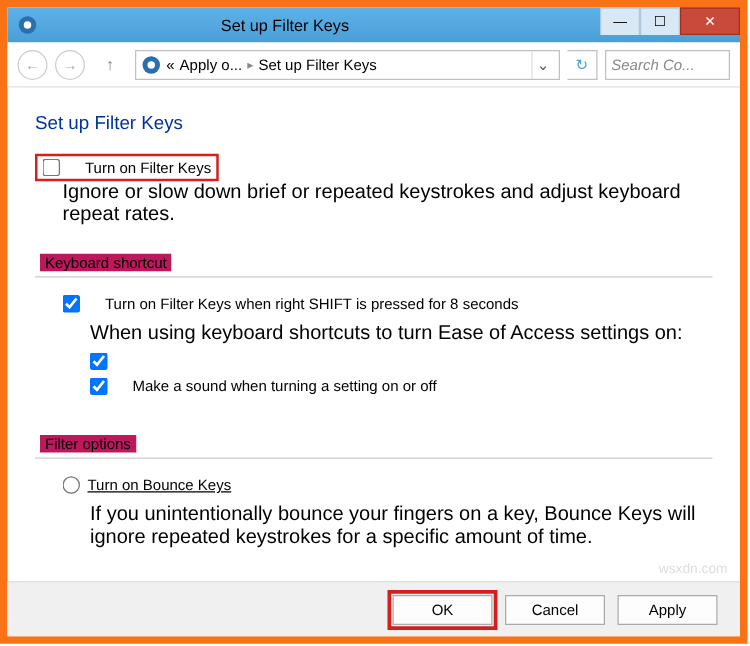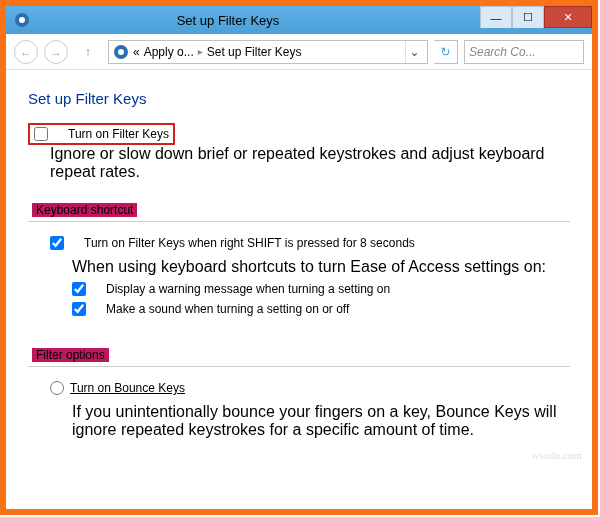--- a/index.html
+++ b/index.html
@@ -12,38 +12,38 @@
 .winbtn { width: 32px; height: 22px; display: flex; align-items: center; justify-content: center; font-size: 11px; margin-top: 0; }
 .winbtn.min, .winbtn.max { background: #d8e8f4; border: 1px solid #b0c8dc; border-bottom: none; }
 .winbtn.close { background: #c94a3b; color: #fff; border: 1px solid #a03020; width: 48px; }
 .navbar { height: 36px; border-bottom: 1px solid #e0e0e0; display: flex; align-items: center; padding: 0 8px; gap: 6px; background: #fff; }
 .navcircle { width: 24px; height: 24px; border: 1px solid #ccc; border-radius: 50%; display: flex; align-items: center; justify-content: center; color: #aaa; font-size: 12px; }
 .navup { width: 20px; height: 20px; display: flex; align-items: center; justify-content: center; color: #888; font-size: 13px; margin: 0 4px; }
 .addrbar { flex: 1; height: 24px; border: 1px solid #c0c0c0; display: flex; align-items: center; padding: 0 4px; gap: 4px; font-size: 12px; }
 .addrbar .sep { color: #888; font-size: 10px; }
 .addrdrop { width: 18px; text-align: center; color: #555; border-left: 1px solid #ddd; height: 100%; display: flex; align-items: center; justify-content: center; }
 .refresh { width: 24px; height: 24px; border: 1px solid #c0c0c0; border-left: none; display: flex; align-items: center; justify-content: center; color: #4a9fd8; }
-.searchbox { width: 120px; height: 24px; border: 1px solid #c0c0c0; display: flex; align-items: center; padding: 0 4px; color: #888; font-style: italic; font-size: 12px; }
+.searchbox { width: 100px; height: 24px; border: 1px solid #c0c0c0; display: flex; align-items: center; padding: 0 4px; color: #888; font-style: italic; font-size: 12px; }
 .content { padding: 20px 22px 10px 22px; height: calc(100% - 28px - 36px - 44px); overflow: hidden; }
 .heading { color: #003399; font-size: 15px; margin-bottom: 16px; }
 .check-row { display: flex; align-items: center; gap: 20px; margin-bottom: 4px; }
 .check-row input { width: 14px; height: 14px; }
 .hl-red { border: 2px solid #d02020; padding: 2px 4px; display: inline-flex; }
 .desc { margin-left: 22px; margin-bottom: 14px; font-size: 16px; }
 .fieldset-wrap { margin-bottom: 12px; }
 .fieldset-label { font-size: 12px; position: relative; top: 8px; left: 4px; background: #be185d; padding: 0 4px; display: inline-block; }
 .fieldset-body { border-top: 1px solid #ccc; padding: 14px 10px 8px 22px; margin-top: 12px; }
 .subdesc { margin-left: 22px; margin-top: 8px; font-size: 16px; }
 .radio-row { display: flex; align-items: center; gap: 6px; text-decoration: underline; }
 .radio-row input { width: 14px; height: 14px; }
 .btnbar { position: absolute; bottom: 0; left: 0; right: 0; height: 44px; background: #f0f0f0; border-top: 1px solid #ddd; display: flex; align-items: center; justify-content: flex-end; gap: 10px; padding-right: 18px; }
 .btn { min-width: 80px; height: 24px; border: 1px solid #aaa; background: #fdfdfd; font-size: 12px; display: flex; align-items: center; justify-content: center; cursor: pointer; }
 .btn.hl { outline: 3px solid #d02020; outline-offset: 1px; }
 .glyph { width: 16px; height: 16px; display: inline-block; }
-.watermark { position: absolute; right: 10px; bottom: 48px; color: #ddd; font-size: 11px; font-family: Liberation Serif, serif; }
+.watermark { position: absolute; right: 10px; bottom: 48px; color: #ddd; font-size: 11px; }
 </style>
 </head>
 <body>
 
 <div class="window">
 
   <div class="titlebar">
     <span class="icon">
       <svg viewBox="0 0 16 16">
           <circle cx="8" cy="8" r="7" fill="#2a6fb0"></circle>
@@ -106,21 +106,20 @@
     <div class="fieldset-wrap">
       <span class="fieldset-label">Keyboard shortcut</span>
       <div class="fieldset-body">
         <div class="check-row">
           <input type="checkbox" checked="" style="">
           <span>Turn on Filter Keys when right SHIFT is pressed for 8 seconds</span>
         </div>
         <div class="subdesc">When using keyboard shortcuts to turn Ease of Access settings on:</div>
         <div class="check-row" style="margin-left:22px; margin-top:6px">
           <input type="checkbox" checked="" style="">
-          <span>Display a warning message when turning a setting on</span>
         </div>
         <div class="check-row" style="margin-left:22px; margin-top:6px">
           <input type="checkbox" checked="" style="">
           <span>Make a sound when turning a setting on or off</span>
         </div>
       </div>
     </div>
 
     <div class="fieldset-wrap">
       <span class="fieldset-label">Filter options</span>
@@ -129,14 +128,19 @@
           <input type="radio" name="fopt" style="">
           <span>Turn on Bounce Keys</span>
         </div>
         <div class="subdesc">If you unintentionally bounce your fingers on a key, Bounce Keys will ignore repeated keystrokes for a specific amount of time.</div>
       </div>
     </div>
 
     <div class="watermark">wsxdn.com</div>
   </div>
 
+  <div class="btnbar">
+    <div class="btn hl">OK</div>
+    <div class="btn">Cancel</div>
+    <div class="btn">Apply</div>
+  </div>
 
 </div>
 
 </body></html>

